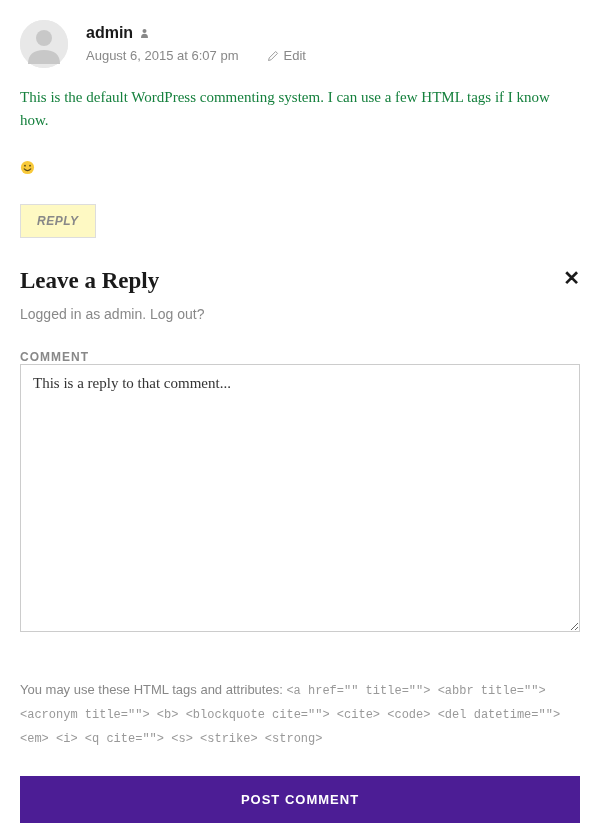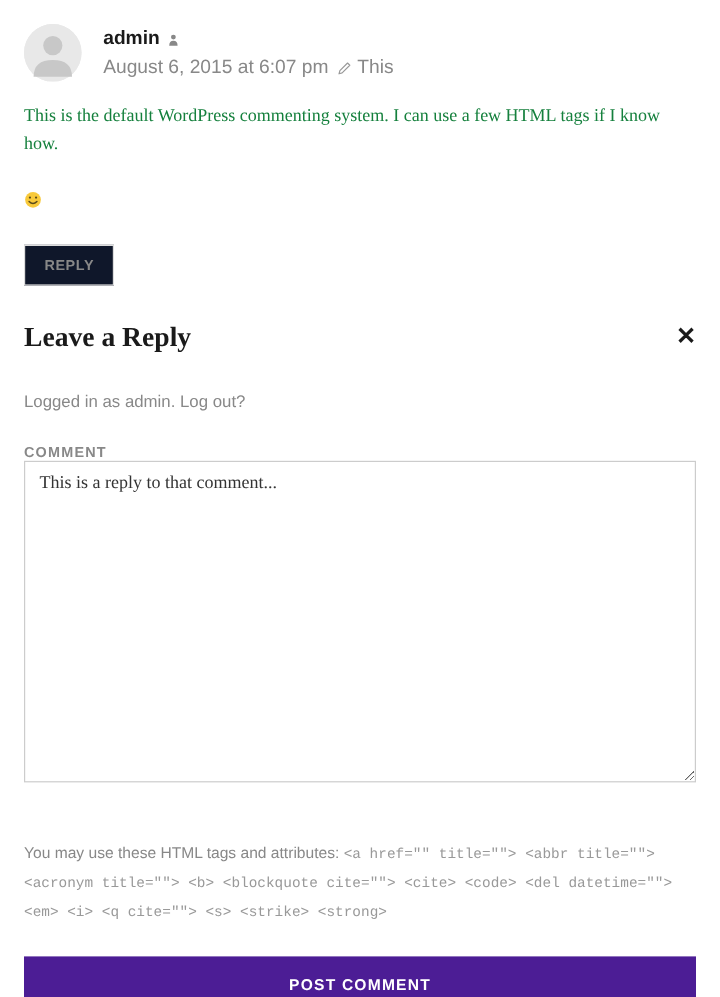--- a/index.html
+++ b/index.html
@@ -36,25 +36,25 @@
     }
     .author {
       font-family: -apple-system, BlinkMacSystemFont, 'Segoe UI', Helvetica, Arial, sans-serif;
       font-weight: 700;
       font-size: 16px;
       color: #1a1a1a;
     }
     .author-badge svg { width: 11px; height: 11px; display: block; }
     .date-line {
       font-family: -apple-system, BlinkMacSystemFont, 'Segoe UI', Helvetica, Arial, sans-serif;
-      font-size: 16px;
+      font-size: 13px;
       color: #888;
       display: flex;
       align-items: center;
-      gap: 7px;
+      gap: 28px;
     }
     .date-line a { color: #888; text-decoration: none; }
     .edit-wrap { display: inline-flex; align-items: center; gap: 5px; }
     .edit-wrap svg { width: 12px; height: 12px; }
     .comment-body p {
       font-size: 15px;
       line-height: 1.55;
       color: #15803d;
       margin-bottom: 24px;
     }
@@ -65,29 +65,29 @@
     }
     .reply-btn {
       display: inline-block;
       border: 1px solid #ddd;
       padding: 9px 16px;
       font-family: -apple-system, BlinkMacSystemFont, 'Segoe UI', Helvetica, Arial, sans-serif;
       font-size: 12px;
       font-weight: 700;
       letter-spacing: 0.5px;
       color: #888;
-      background: #0f172a;
+      background: #fef9c3;
       cursor: pointer;
+      font-style: italic;
     }
     .reply-section { margin-top: 30px; }
     .reply-title-row {
       display: flex;
       justify-content: space-between;
-      align-items: center;
-      margin-bottom: 32px;
+      margin-bottom: 12px;
     }
     .reply-title {
       font-family: Georgia, serif;
       font-weight: 700;
       font-size: 23px;
       color: #1a1a1a;
     }
     .close-btn {
       font-size: 20px;
       font-weight: 700;
@@ -170,21 +170,21 @@
               <path d="M2.2 11 Q2.2 6.4 6 6.4 Q9.8 6.4 9.8 11 Z" fill="#888"></path>
             </svg>
         </span>
       </div>
       <div class="date-line">
         <a href="#">August 6, 2015 at 6:07 pm</a>
         <span class="edit-wrap">
           <svg viewBox="0 0 16 16">
               <path d="M11.5 2 L14 4.5 L5.5 13 L2 14 L3 10.5 Z" fill="none" stroke="#999" stroke-width="1.3" stroke-linejoin="round"></path>
             </svg>
-          <a href="#">This</a>
+          <a href="#">Edit</a>
         </span>
       </div>
     </div>
   </header>
 
   <div class="comment-body">
     <p>This is the default WordPress commenting system. I can use a few HTML tags if I know how.</p>
     <p>
       <span class="smiley"><svg viewBox="0 0 16 16">
             <circle cx="8" cy="8" r="7" fill="#f8c93a"></circle>

